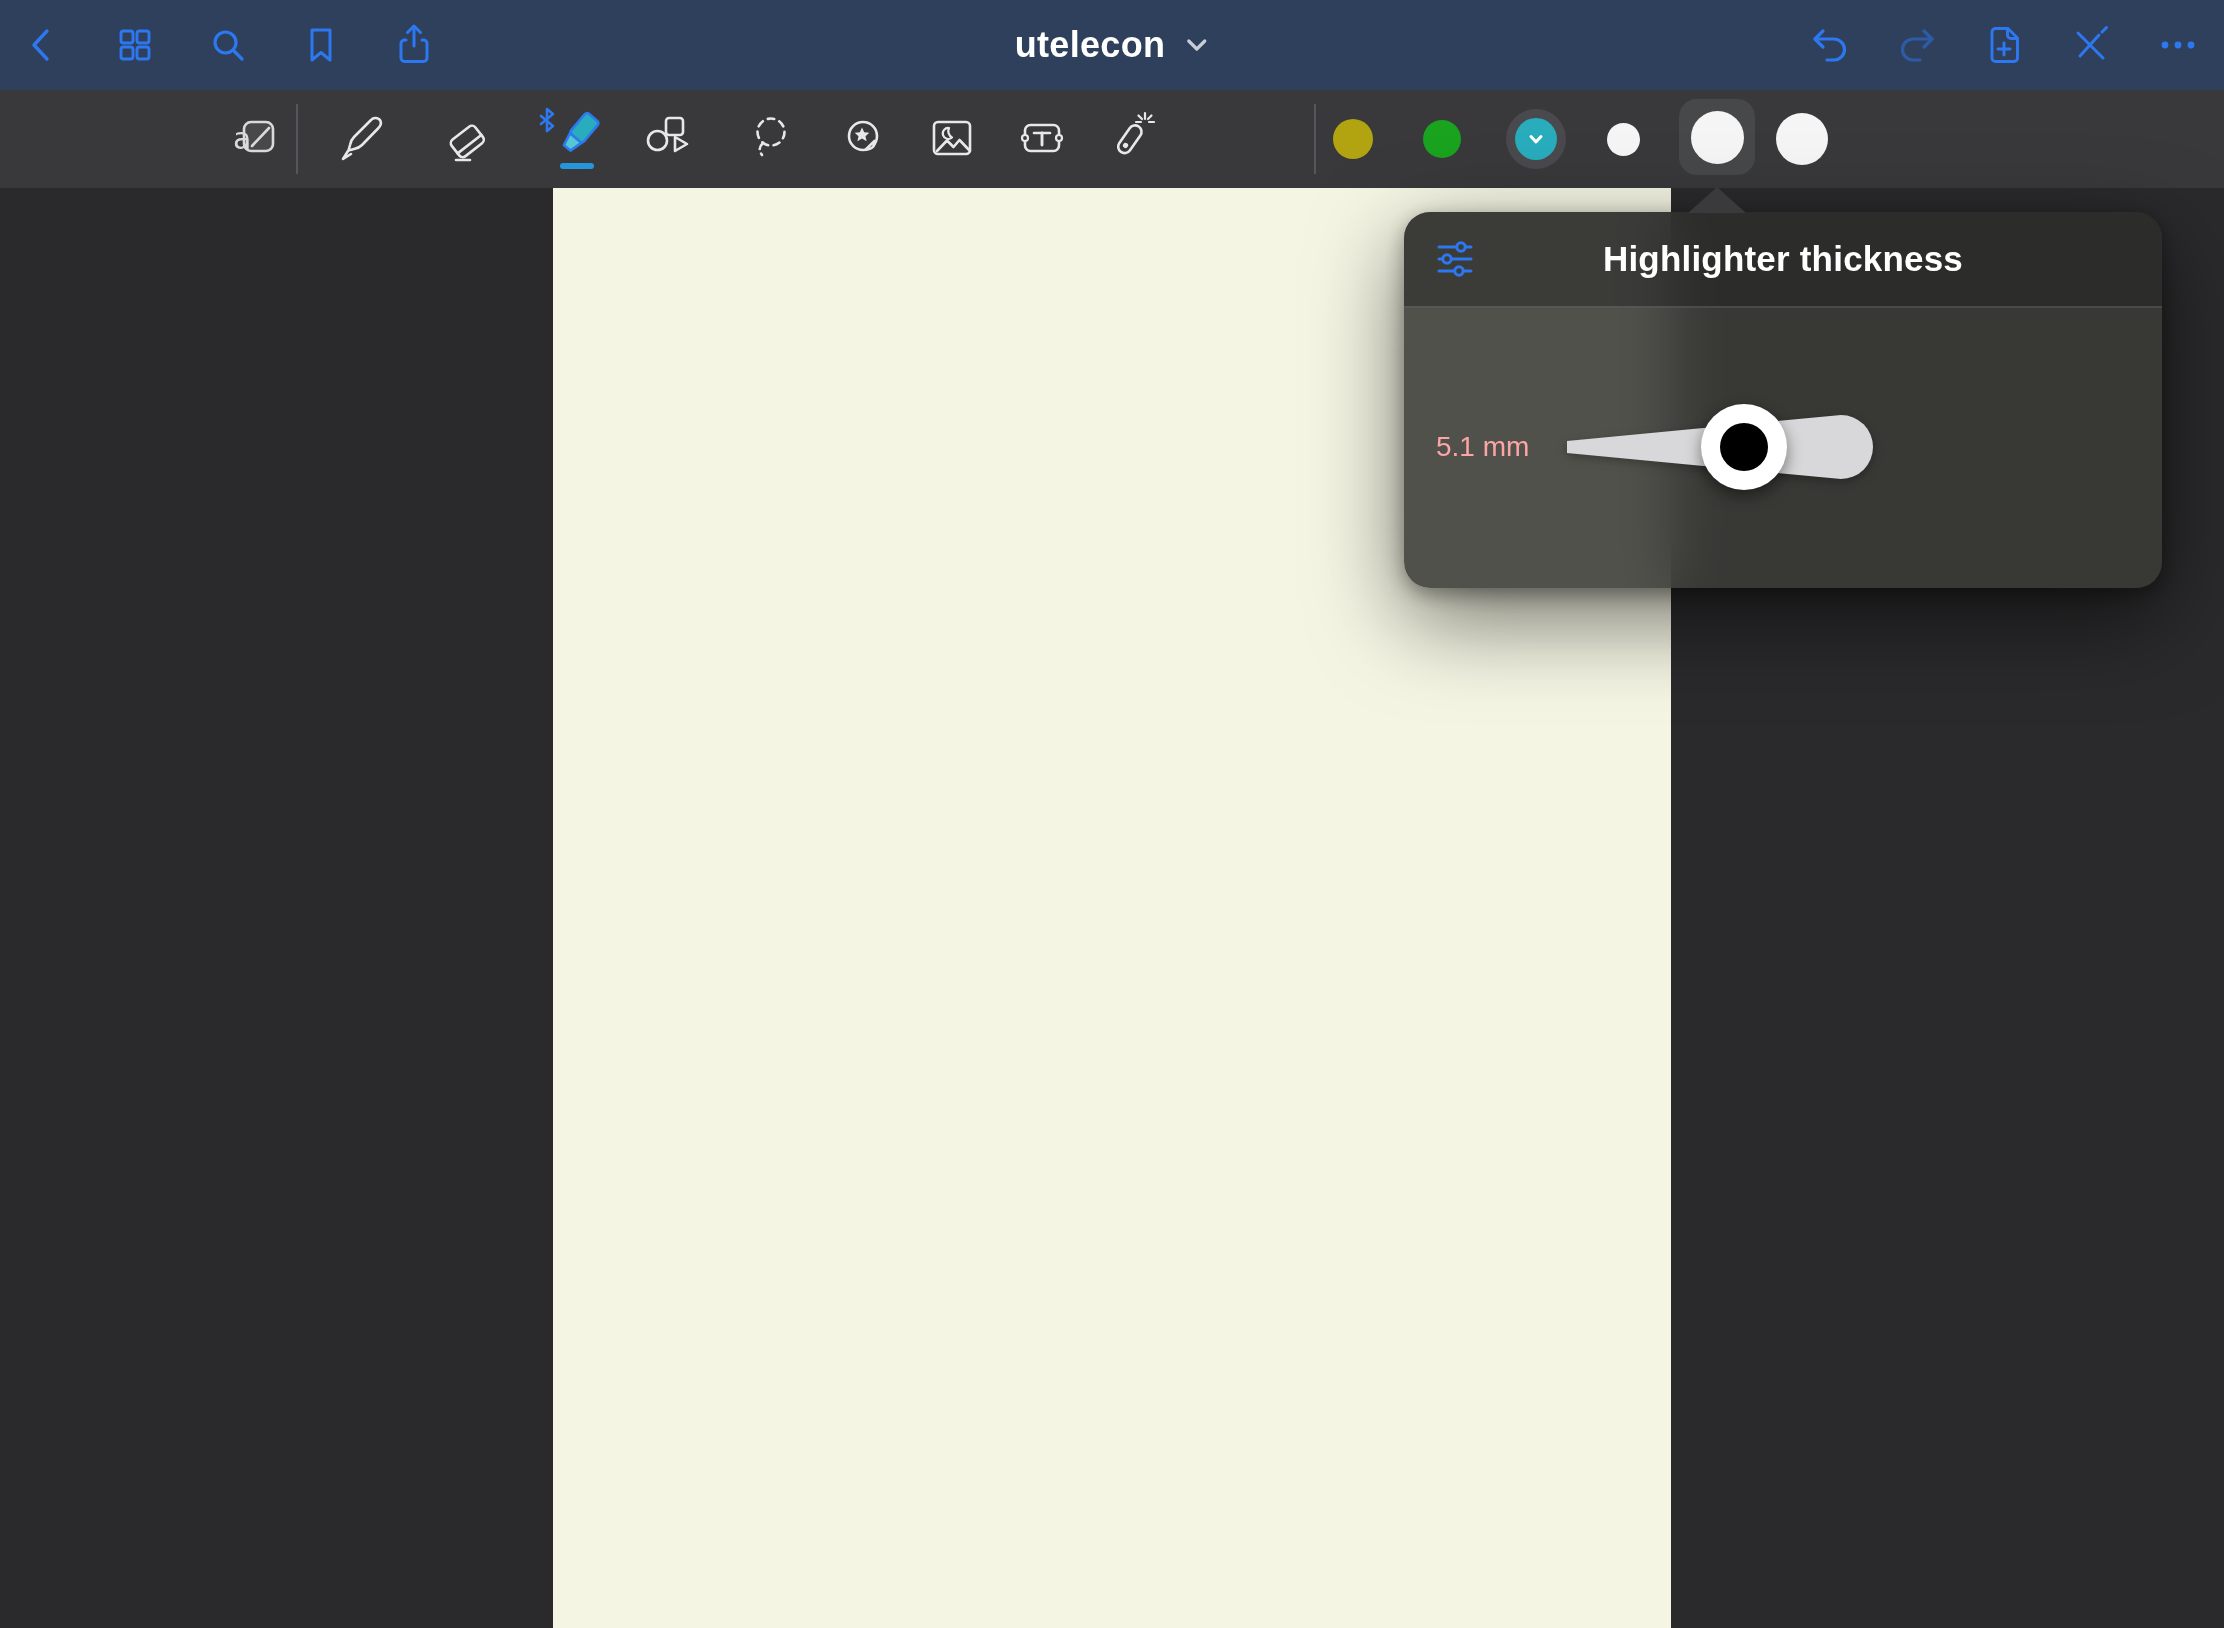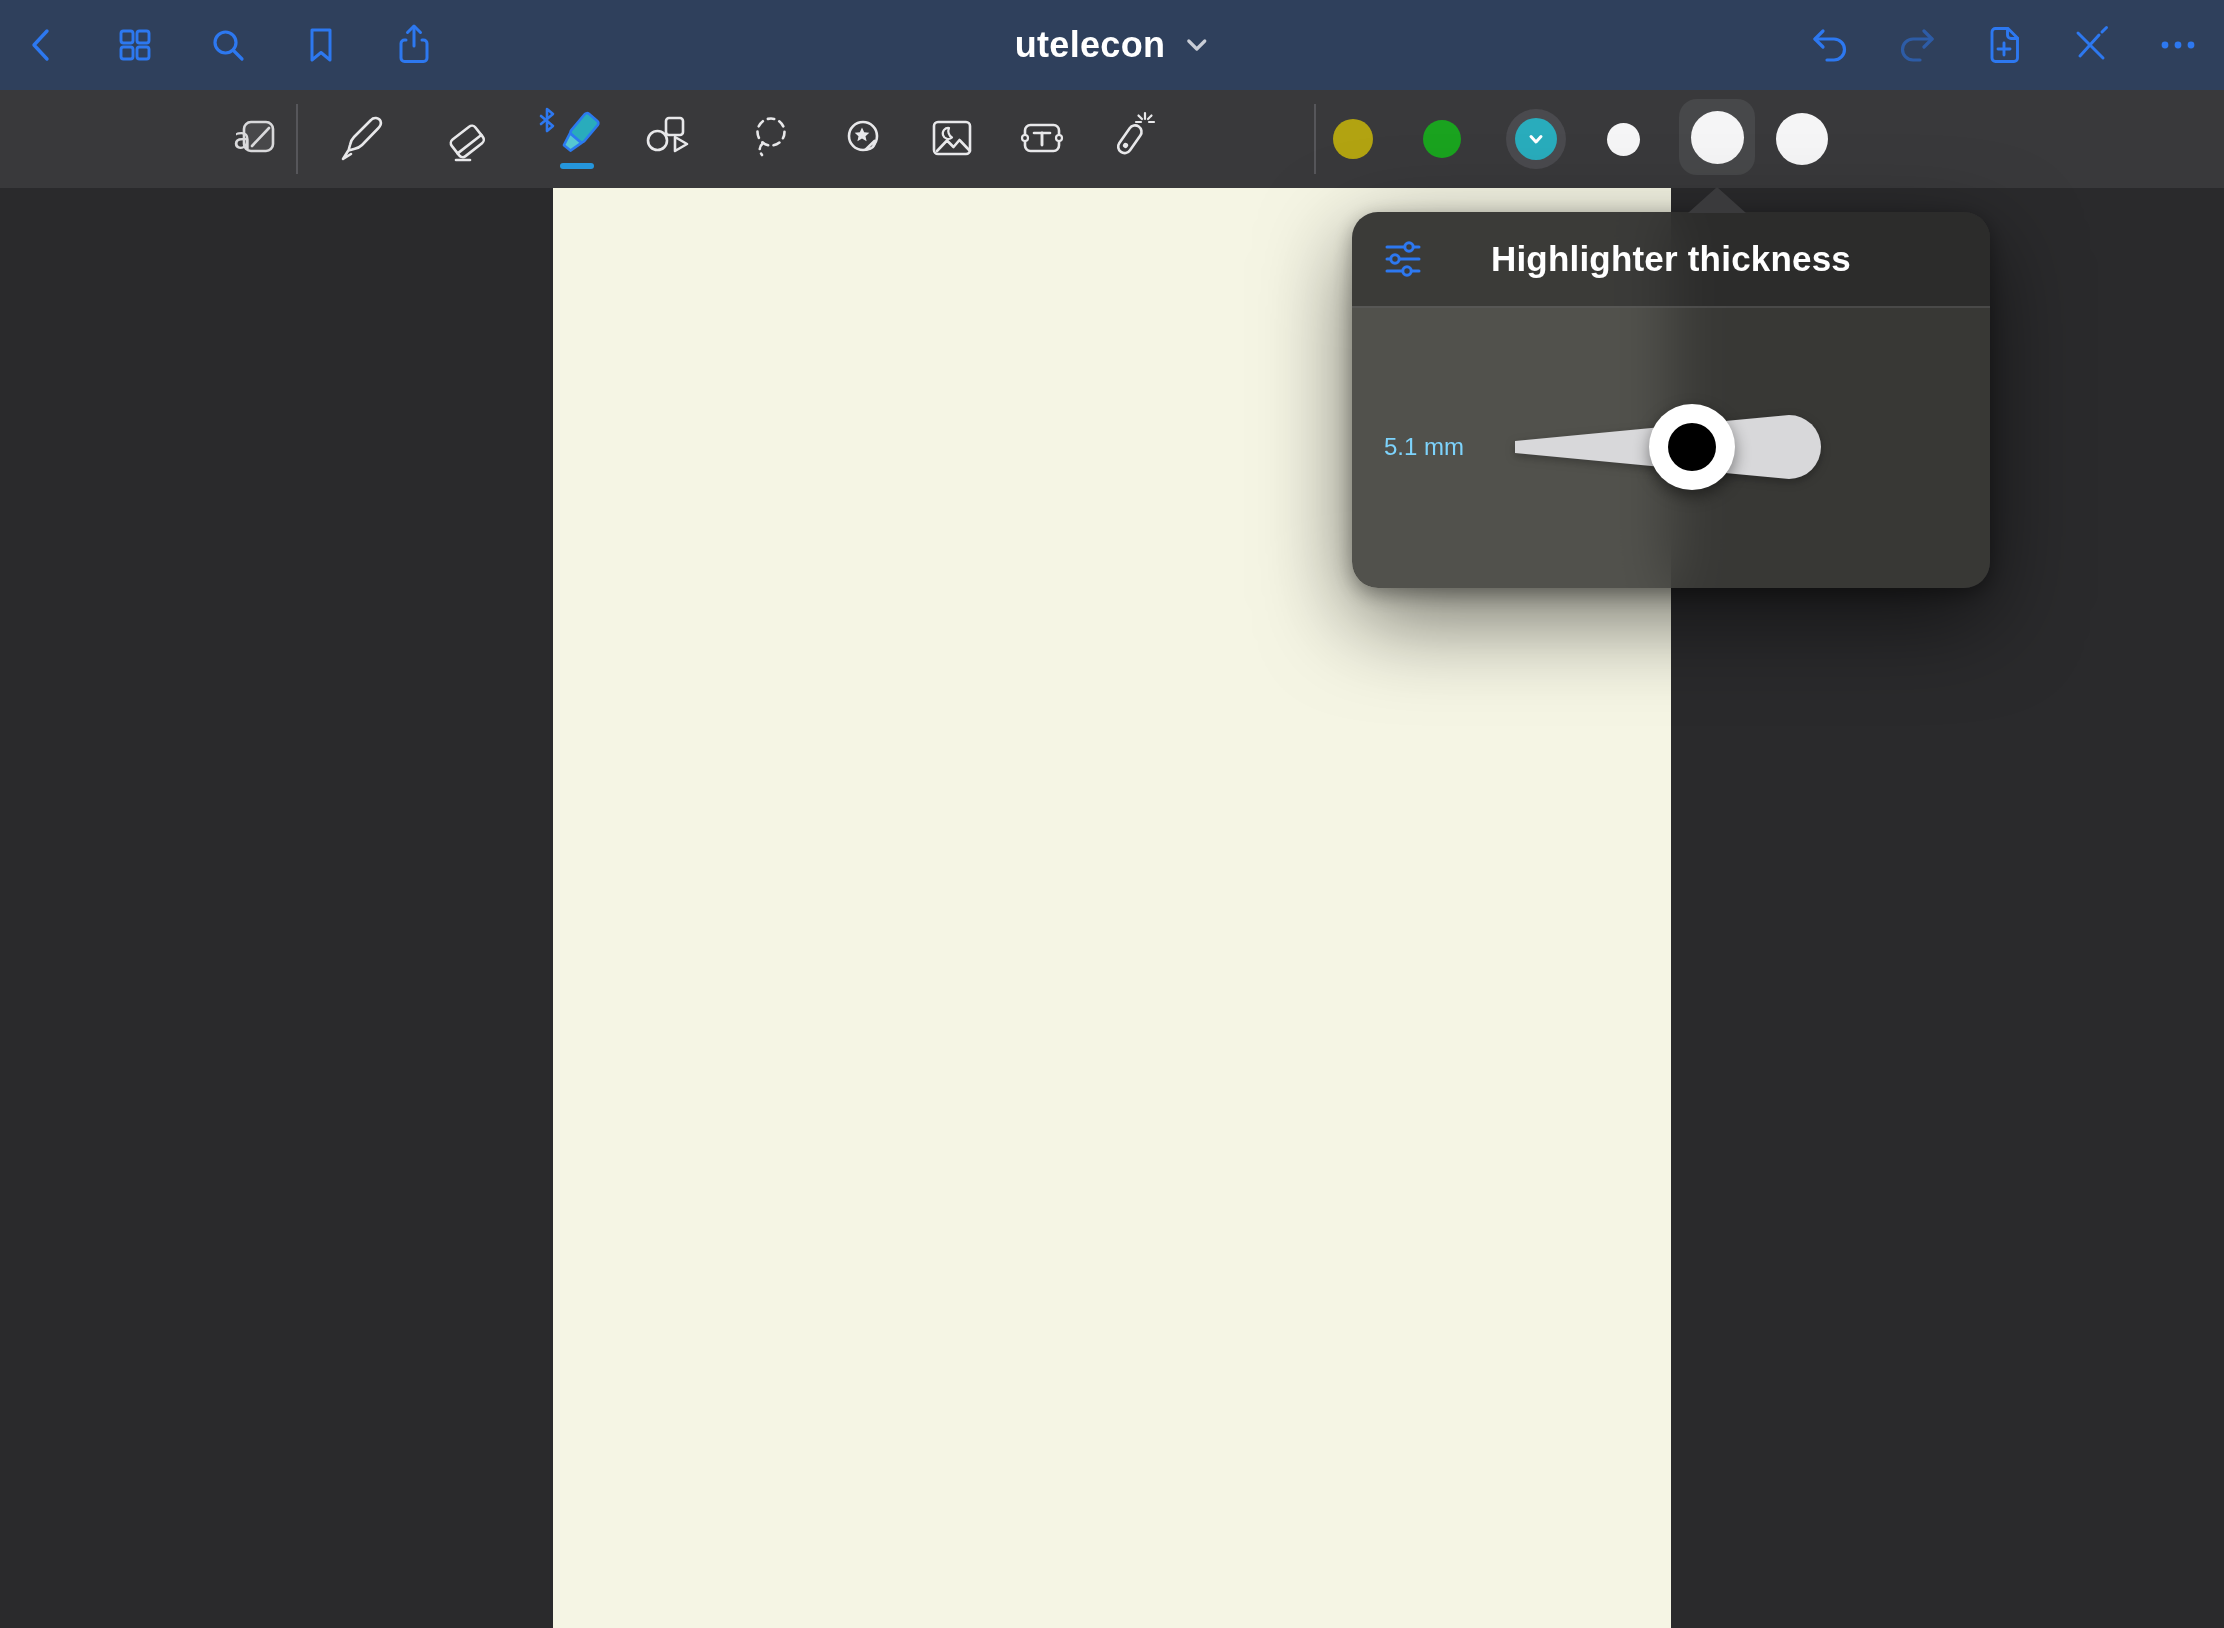--- a/index.html
+++ b/index.html
@@ -67,38 +67,38 @@
   .canvas { position: absolute; left: 0; top: 188px; width: 2224px; height: 1440px; background: #2a2a2c; }
   .page   { position: absolute; left: 553px; top: 0; width: 1118px; height: 1440px; background: #f5f5e4; }
 
   
   .popup-caret {
     position: absolute; left: 1688px; top: 187px; width: 0; height: 0; z-index: 6;
     border-left: 29px solid transparent; border-right: 29px solid transparent;
     border-bottom: 26px solid #3a3a3c;
   }
   .popup {
-    position: absolute; left: 1352px; top: 212px; width: 638px; height: 376px;
+    position: absolute; left: 1404px; top: 212px; width: 758px; height: 376px;
     border-radius: 26px; overflow: hidden; z-index: 5;
     background: rgba(58,58,55,0.88);
     -webkit-backdrop-filter: blur(28px); backdrop-filter: blur(28px);
     box-shadow: 0 30px 90px rgba(0,0,0,0.55), 0 6px 20px rgba(0,0,0,0.35);
   }
   .popup-header {
     position: relative; height: 96px;
     background: rgba(28,28,30,0.42);
     border-bottom: 2px solid rgba(255,255,255,0.14);
     display: flex; align-items: center; justify-content: center;
   }
   .popup-header .hdr-icon { position: absolute; left: 28px; top: 50%; transform: translateY(-50%); }
   .popup-title { color: #ffffff; font-size: 35px; font-weight: bold; letter-spacing: 0.2px; }
   .popup-body { position: relative; height: 278px; }
   .thick-value {
     position: absolute; left: 32px; top: 50%; transform: translateY(-50%);
-    color: #7dd3fc; font-size: 24px; font-weight: 400;
+    color: #fca5a5; font-size: 28px; font-weight: 400;
   }
   .slider { position: absolute; left: 161px; top: 50%; transform: translateY(-50%); width: 311px; height: 90px; }
   .slider .wedge { position: absolute; left: 0; top: 10px; filter: drop-shadow(0 3px 5px rgba(0,0,0,0.28)); }
   .slider-thumb {
     position: absolute; top: 2px; width: 86px; height: 86px; border-radius: 50%;
     background: #ffffff; box-shadow: 0 6px 16px rgba(0,0,0,0.45);
     display: flex; align-items: center; justify-content: center; cursor: pointer;
   }
   .thumb-dot { width: 48px; height: 48px; border-radius: 50%; background: #000000; }
 

